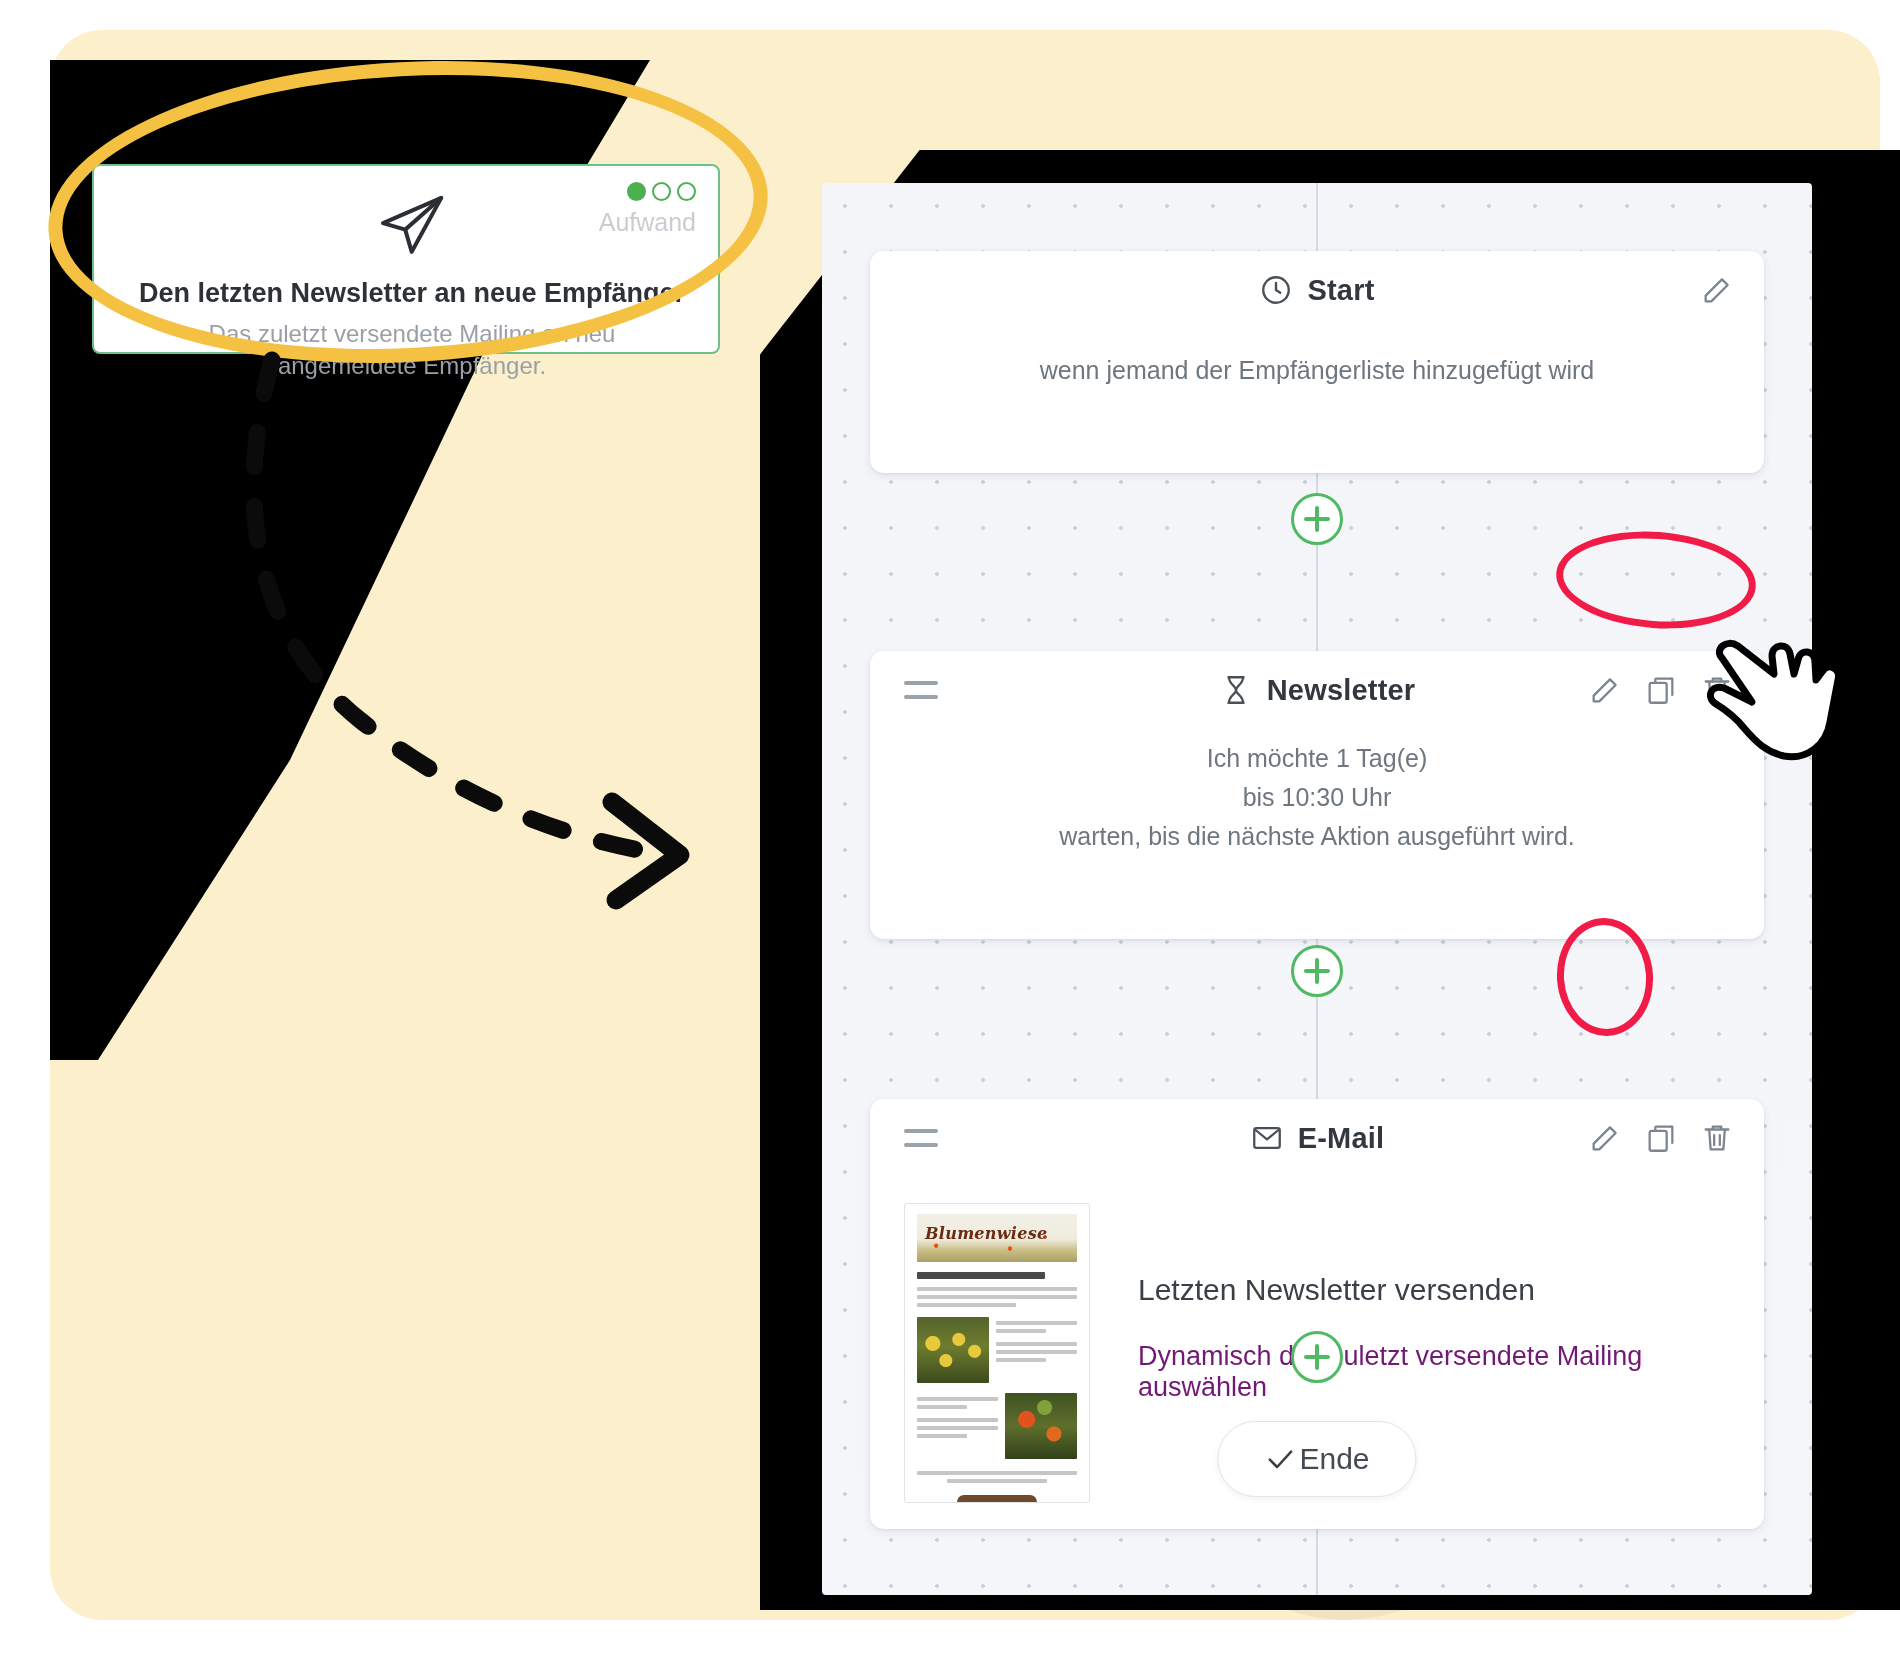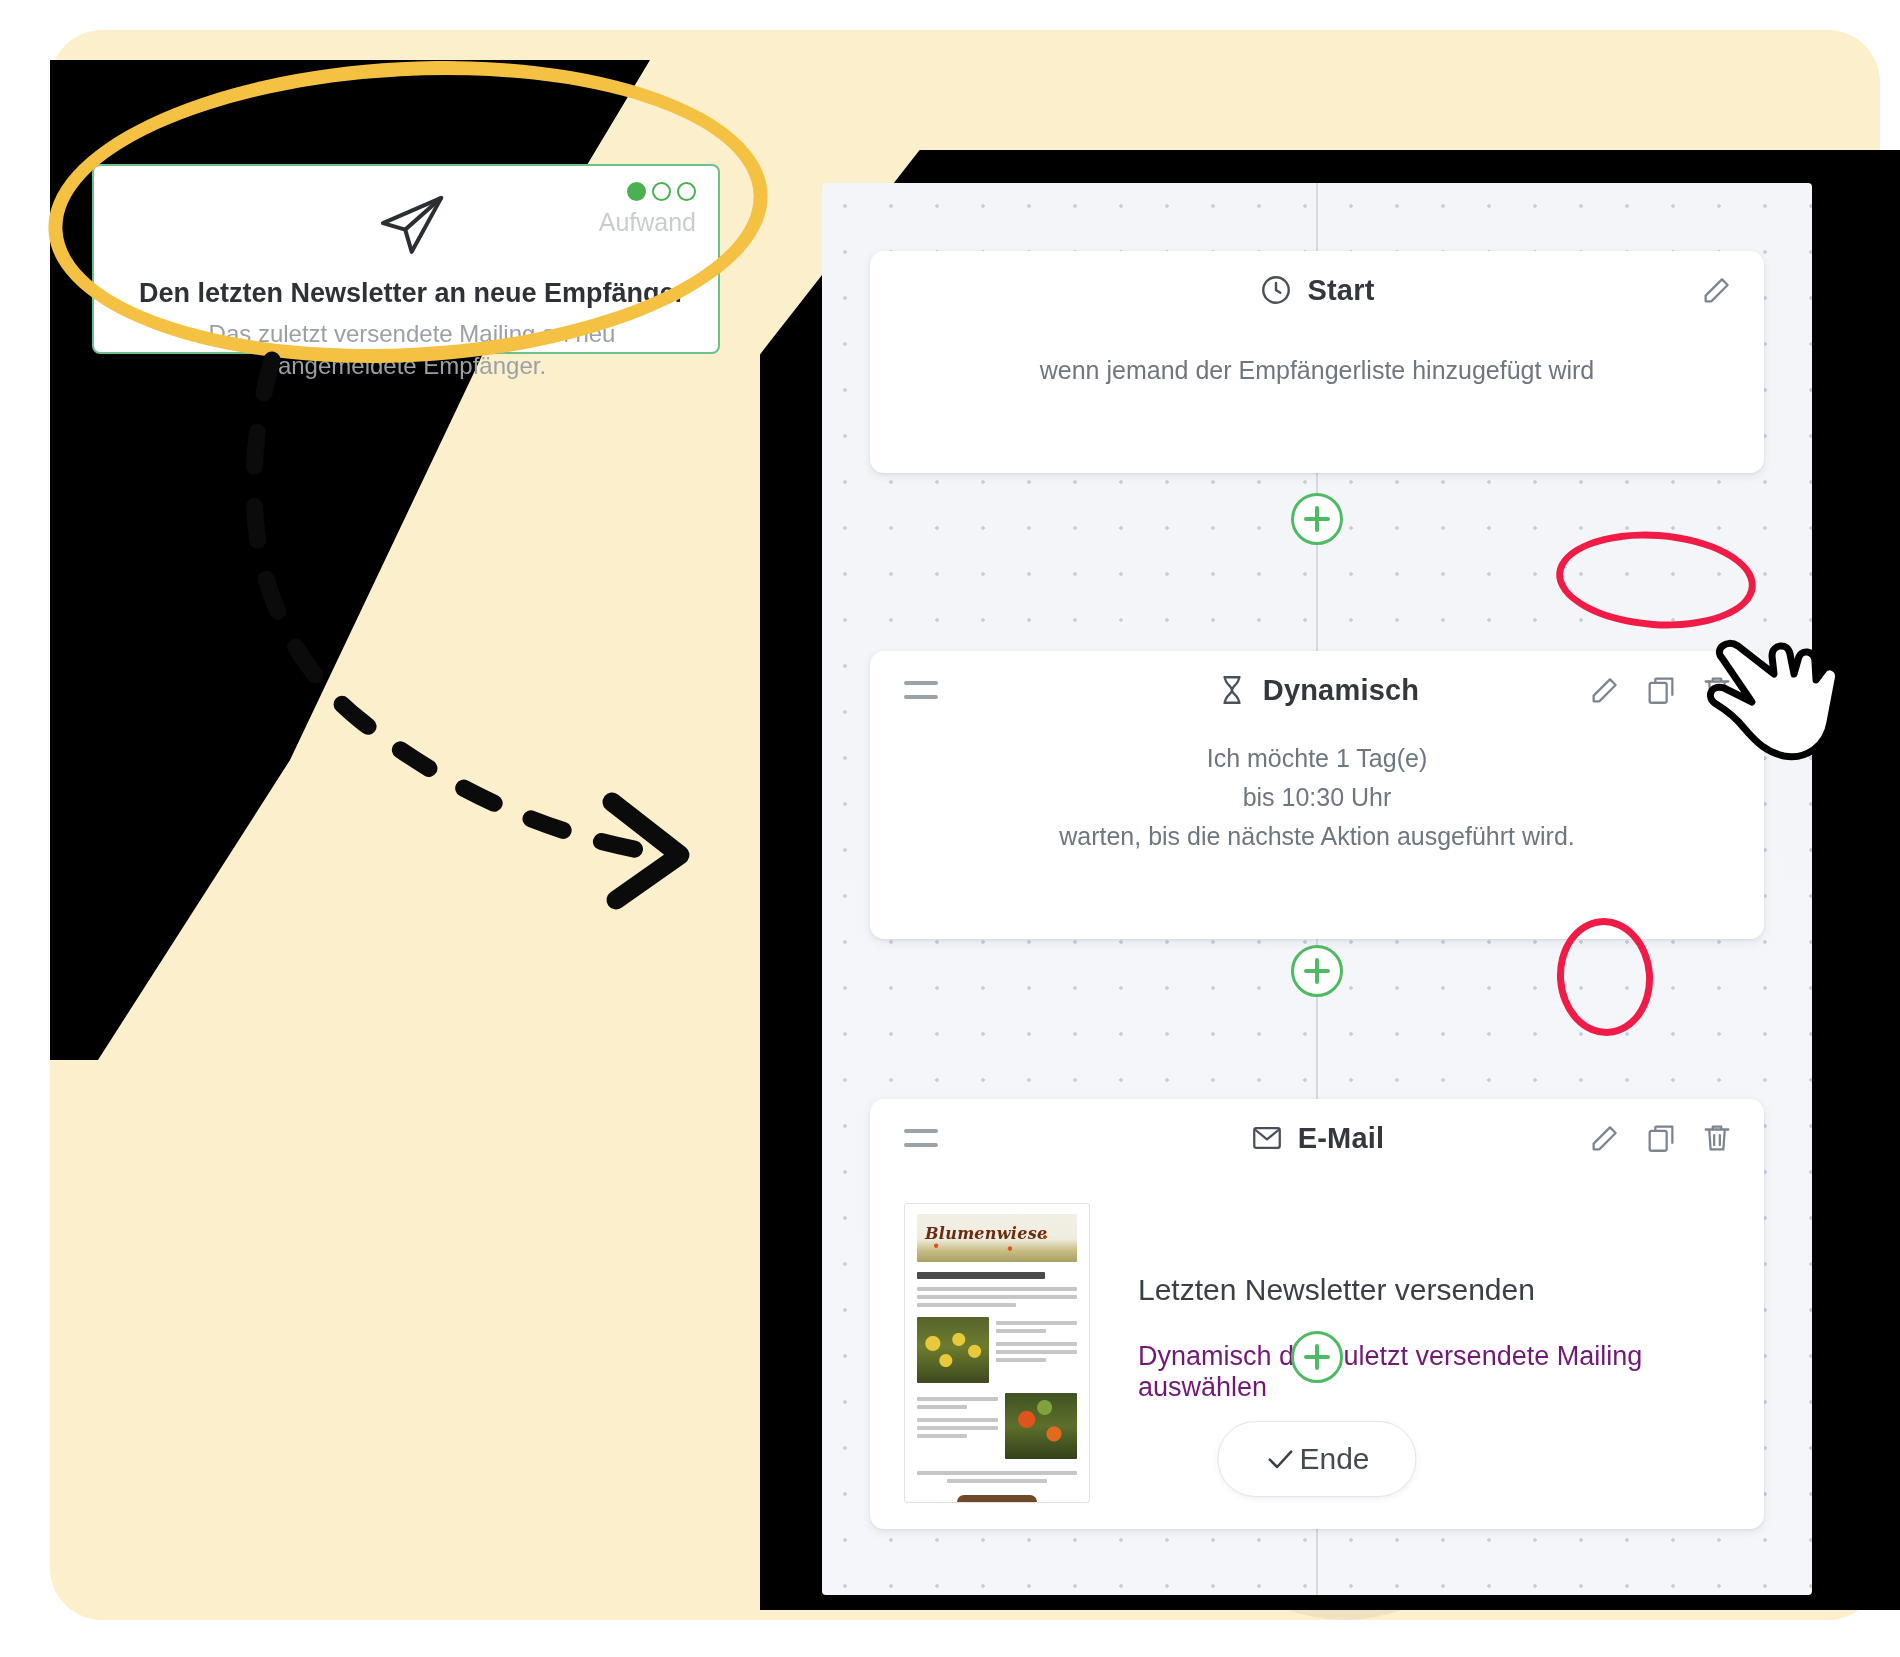--- a/index.html
+++ b/index.html
@@ -273,21 +273,21 @@
         <div class="drag-handle">
             <i></i>
             <i></i>
           </div>
         <div class="node-title">
           <span class="hg-ico">
             <svg viewBox="0 0 24 24" fill="none" stroke="currentColor" stroke-width="1.6" stroke-linejoin="round">
               <path d="M6 3h12M6 21h12M7 3c0 5 5 6 5 9s-5 4-5 9M17 3c0 5-5 6-5 9s5 4 5 9"></path>
             </svg>
           </span>
-          <span>Dynamisch</span>
+          <span>Newsletter</span>
         </div>
         <div class="node-actions">
           <span class="act">
             <svg viewBox="0 0 24 24" fill="none" stroke="currentColor" stroke-width="1.6" stroke-linecap="round" stroke-linejoin="round">
                 <path d="M15.5 4.5l4 4L8 20H4v-4z"></path>
               </svg>
           </span>
           <span class="act">
             <svg viewBox="0 0 24 24" fill="none" stroke="currentColor" stroke-width="1.6" stroke-linejoin="round">
               <rect x="4" y="7" width="12" height="14" rx="1.5"></rect>

